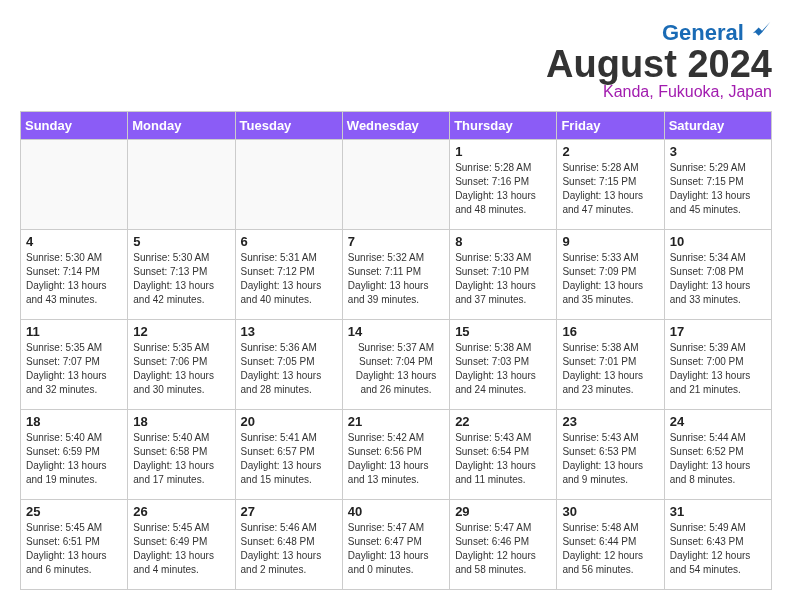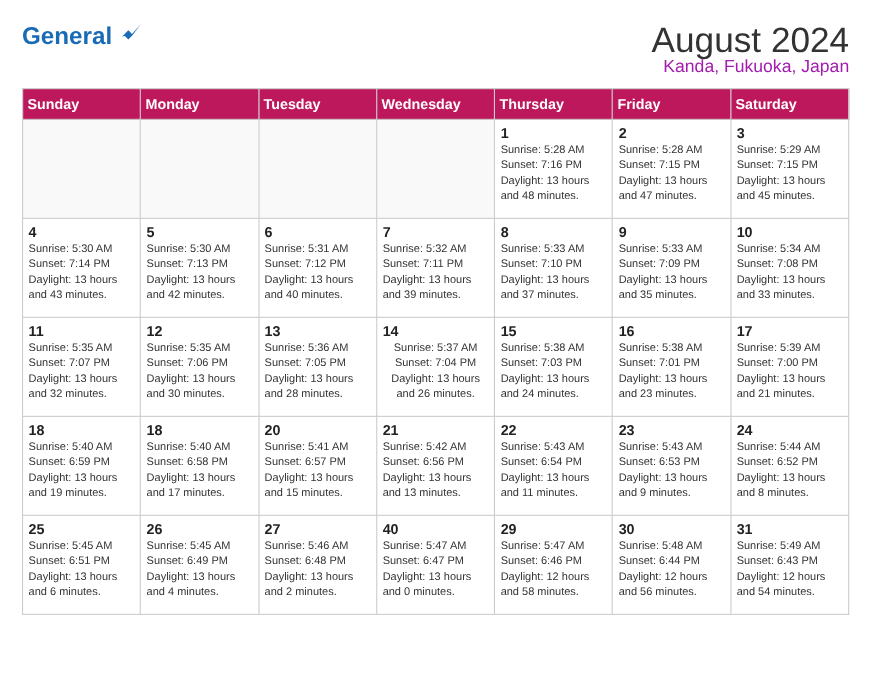--- a/index.html
+++ b/index.html
@@ -6,22 +6,23 @@
     body {
       font-family: Arial, sans-serif;
       background: #fff;
       width: 792px;
       min-height: 612px;
       padding: 20px;
     }
     .header {
       display: flex;
       justify-content: space-between;
-      align-items: flex-start;
+      align-items: flex-end;
       margin-bottom: 10px;
+      flex-direction: column;
     }
     .logo {
       display: flex;
       align-items: center;
     }
     .logo-text {
       font-size: 22px;
       font-weight: bold;
       color: #333;
       line-height: 1.1;
@@ -31,36 +32,36 @@
     }
     .logo-icon {
       width: 20px;
       height: 20px;
       margin-left: 2px;
     }
     .title-area {
       text-align: right;
     }
     .month-title {
-      font-size: 32px;
-      font-weight: 400;
+      font-size: 38px;
+      font-weight: 700;
       color: #333;
       line-height: 1;
     }
     .location {
       font-size: 16px;
       color: #a21caf;
     }
     table {
       width: 100%;
       border-collapse: collapse;
       table-layout: fixed;
     }
     th {
-      background-color: #be185d;
+      background-color: #8b5cf6;
       color: #fff;
       font-size: 13px;
       font-weight: bold;
       padding: 6px 4px;
       text-align: left;
       border: 1px solid #ccc;
     }
     td {
       vertical-align: top;
       border: 1px solid #ccc;

